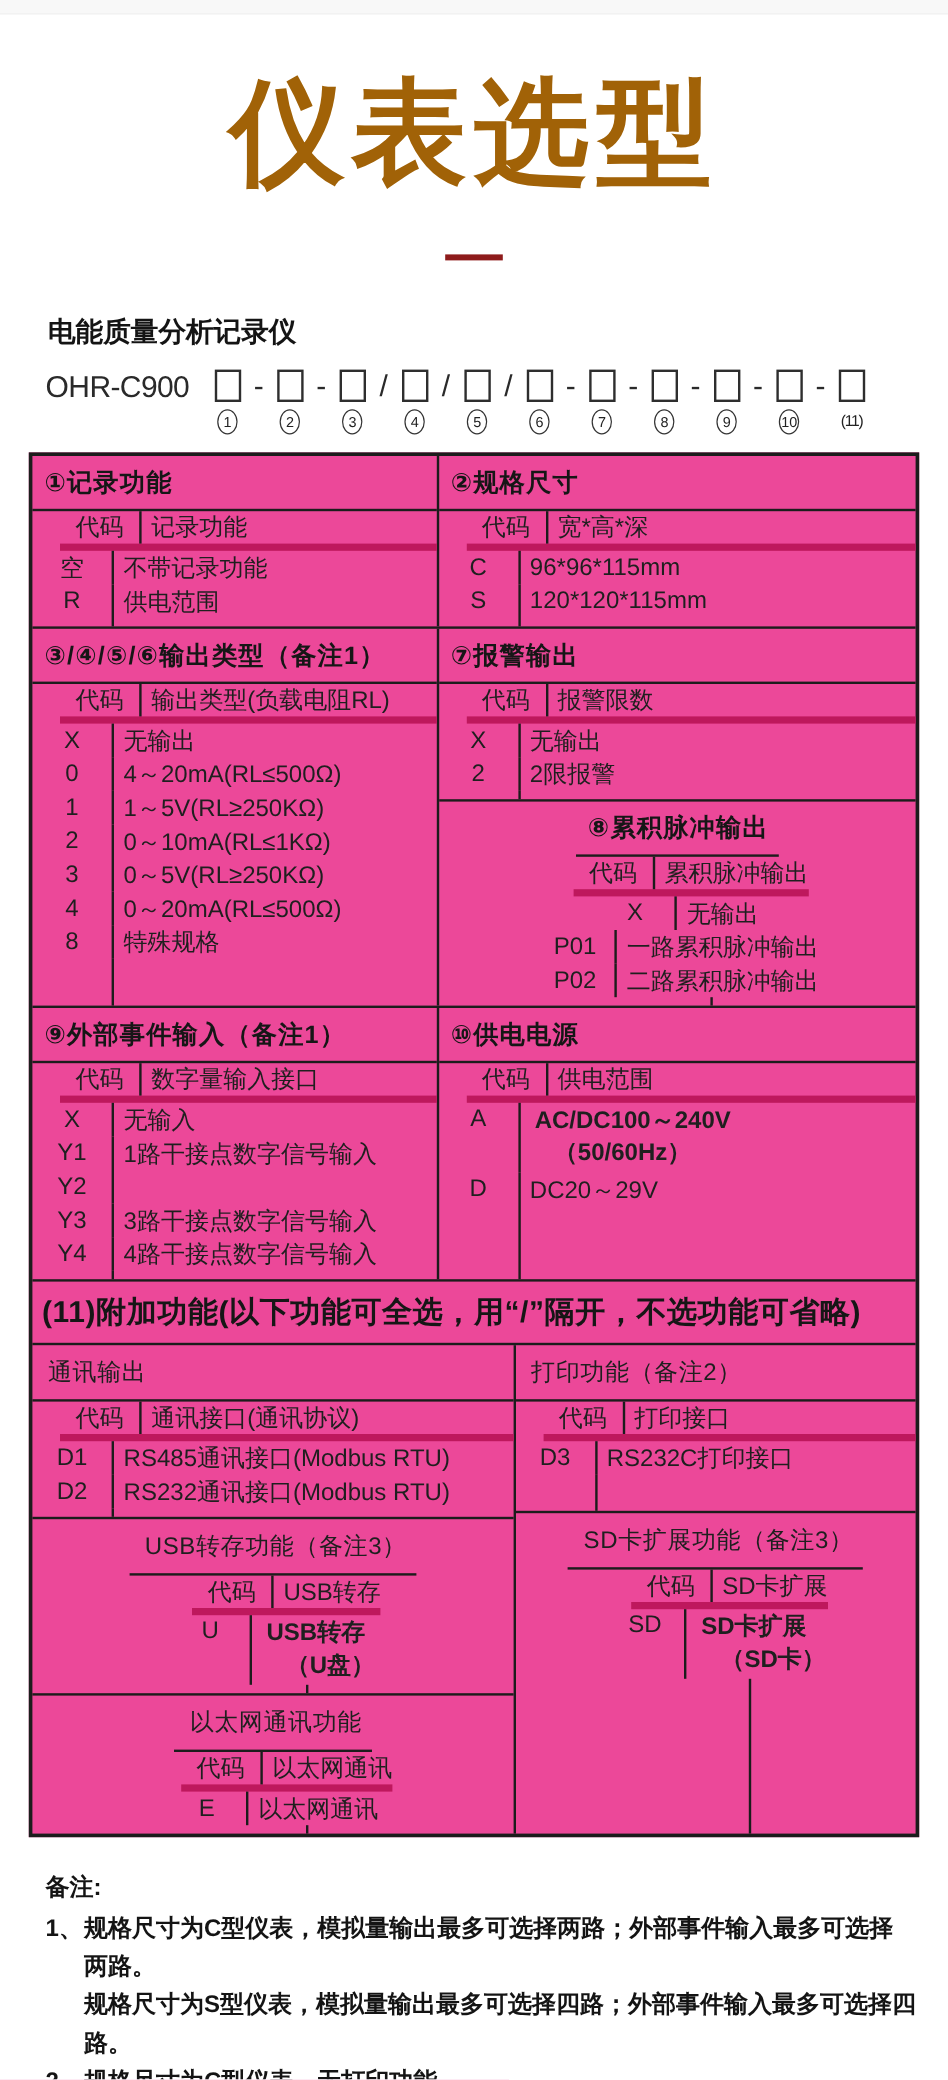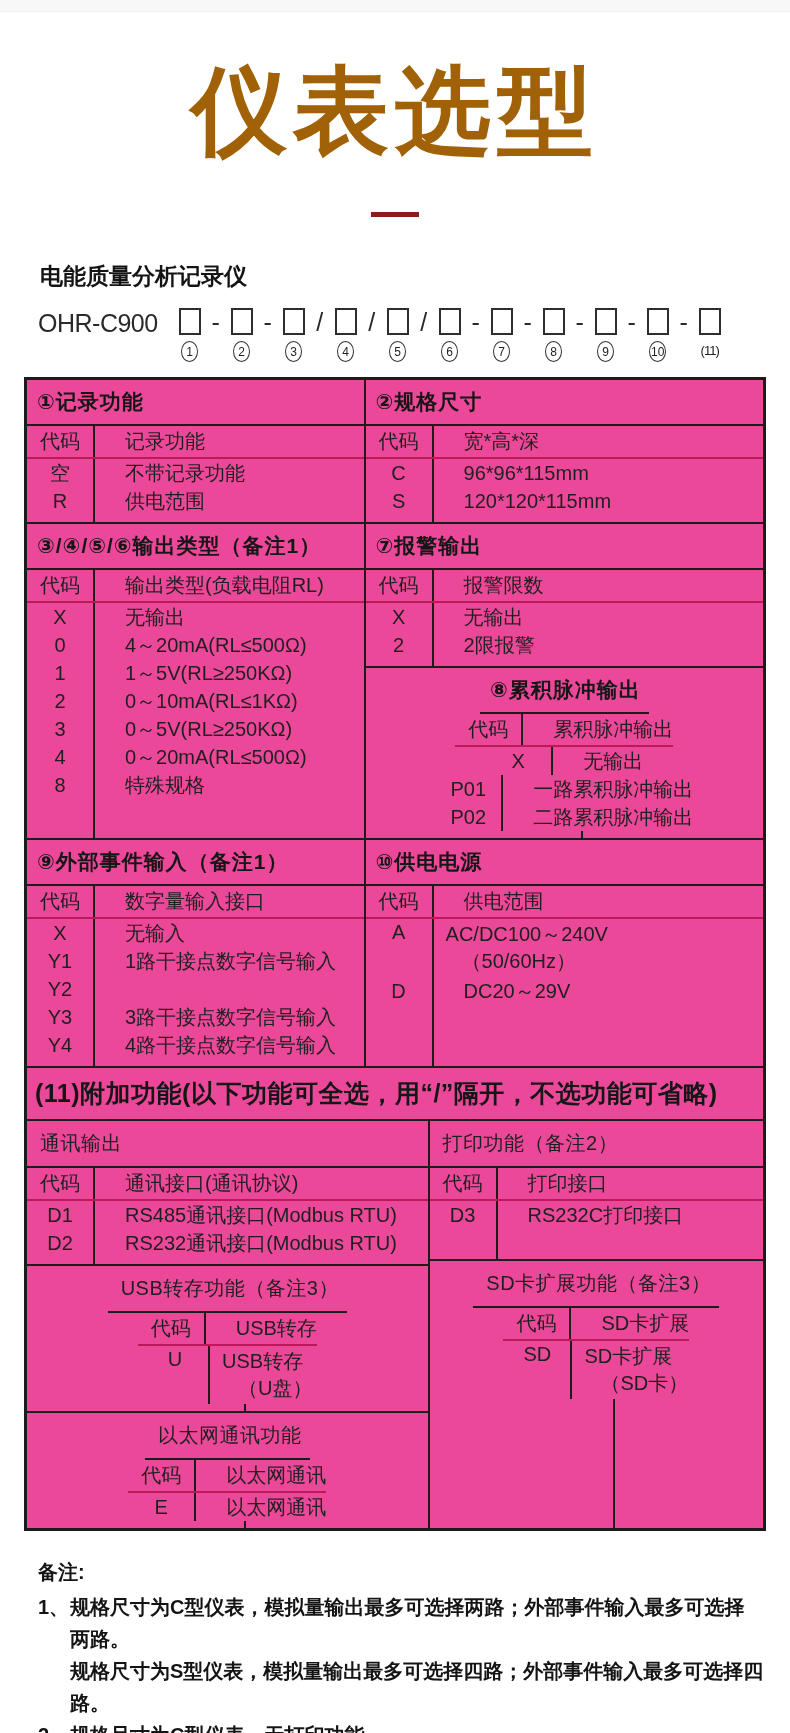--- a/index.html
+++ b/index.html
@@ -39,25 +39,25 @@
   .sec { display:flex; flex-direction:column; }
   .sec.grow { flex:1; }
   .sec + .sec { border-top:2px solid #1c1c1c;align-items:center; }
   .sh { font-weight:bold; font-size:21px; padding:8px 8px 8px 10px; border-bottom:2px solid #1c1c1c; letter-spacing:1px; color:#161616; }
   .sh.sub { font-weight:normal; font-size:20px; letter-spacing:0.5px; padding:9px 8px 9px 13px; color:#1f1f1f; }
   .row { display:flex; align-items:stretch; min-height:28px; font-size:20px; }
   .row .c {
     width:68px; flex:0 0 68px; border-right:2px solid #1c1c1c;
     display:flex; align-items:center; justify-content:center; text-align:center;
   }
-  .row .d { flex:1; display:flex; align-items:center; padding-left:30px; }
+  .row .d { flex:1; display:flex; align-items:center; padding-left:8px; }
   .row .d.ml { flex-direction:column; align-items:flex-start; justify-content:center; padding:2px 0 2px 12px; }
-  .row .d.ml span { line-height:27px; display:block; }
+  .row .d.ml span { line-height:27px; display:block;font-weight:bold; }
   .row .d.ml .l2 { padding-left:16px; }
-  .row.hd { border-bottom:2px solid #be185d; min-height:33px; }
+  .row.hd { border-bottom:6px solid #be185d; min-height:33px;margin-left:23px; }
   .row.fill { flex:0 0 auto; min-height:7px; }
   .sec.grow .row.fill { flex:1; }
   .band11 { border-bottom:2px solid #1c1c1c; font-weight:bold; font-size:25px; padding:9px 6px 9px 8px; letter-spacing:0.5px; color:#161616; }
 
   
   .notes { margin:28px 26px 0 38px; font-weight:bold; color:#141414; font-size:20px; }
   .notes .nt { margin-bottom:5px; }
   .note-item { display:flex; }
   .note-item .nn { flex:0 0 32px; line-height:32px; }
   .note-item .nls { flex:1; }

